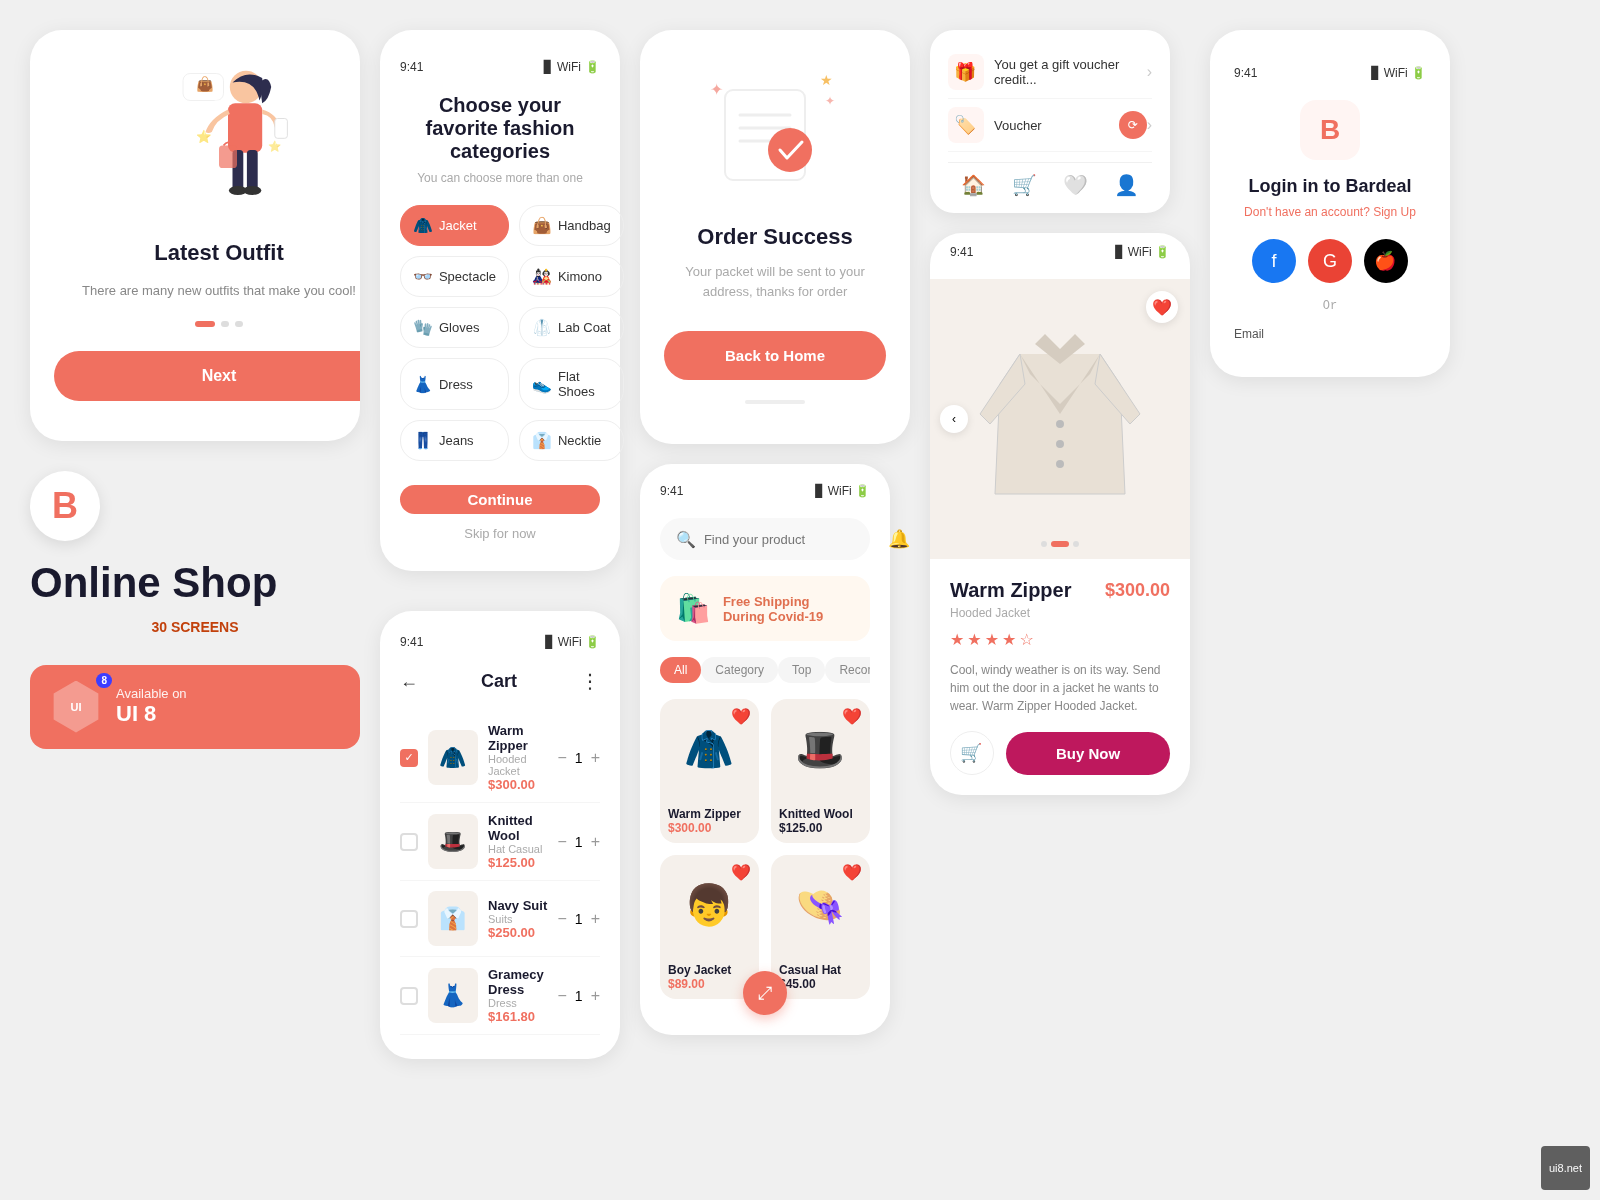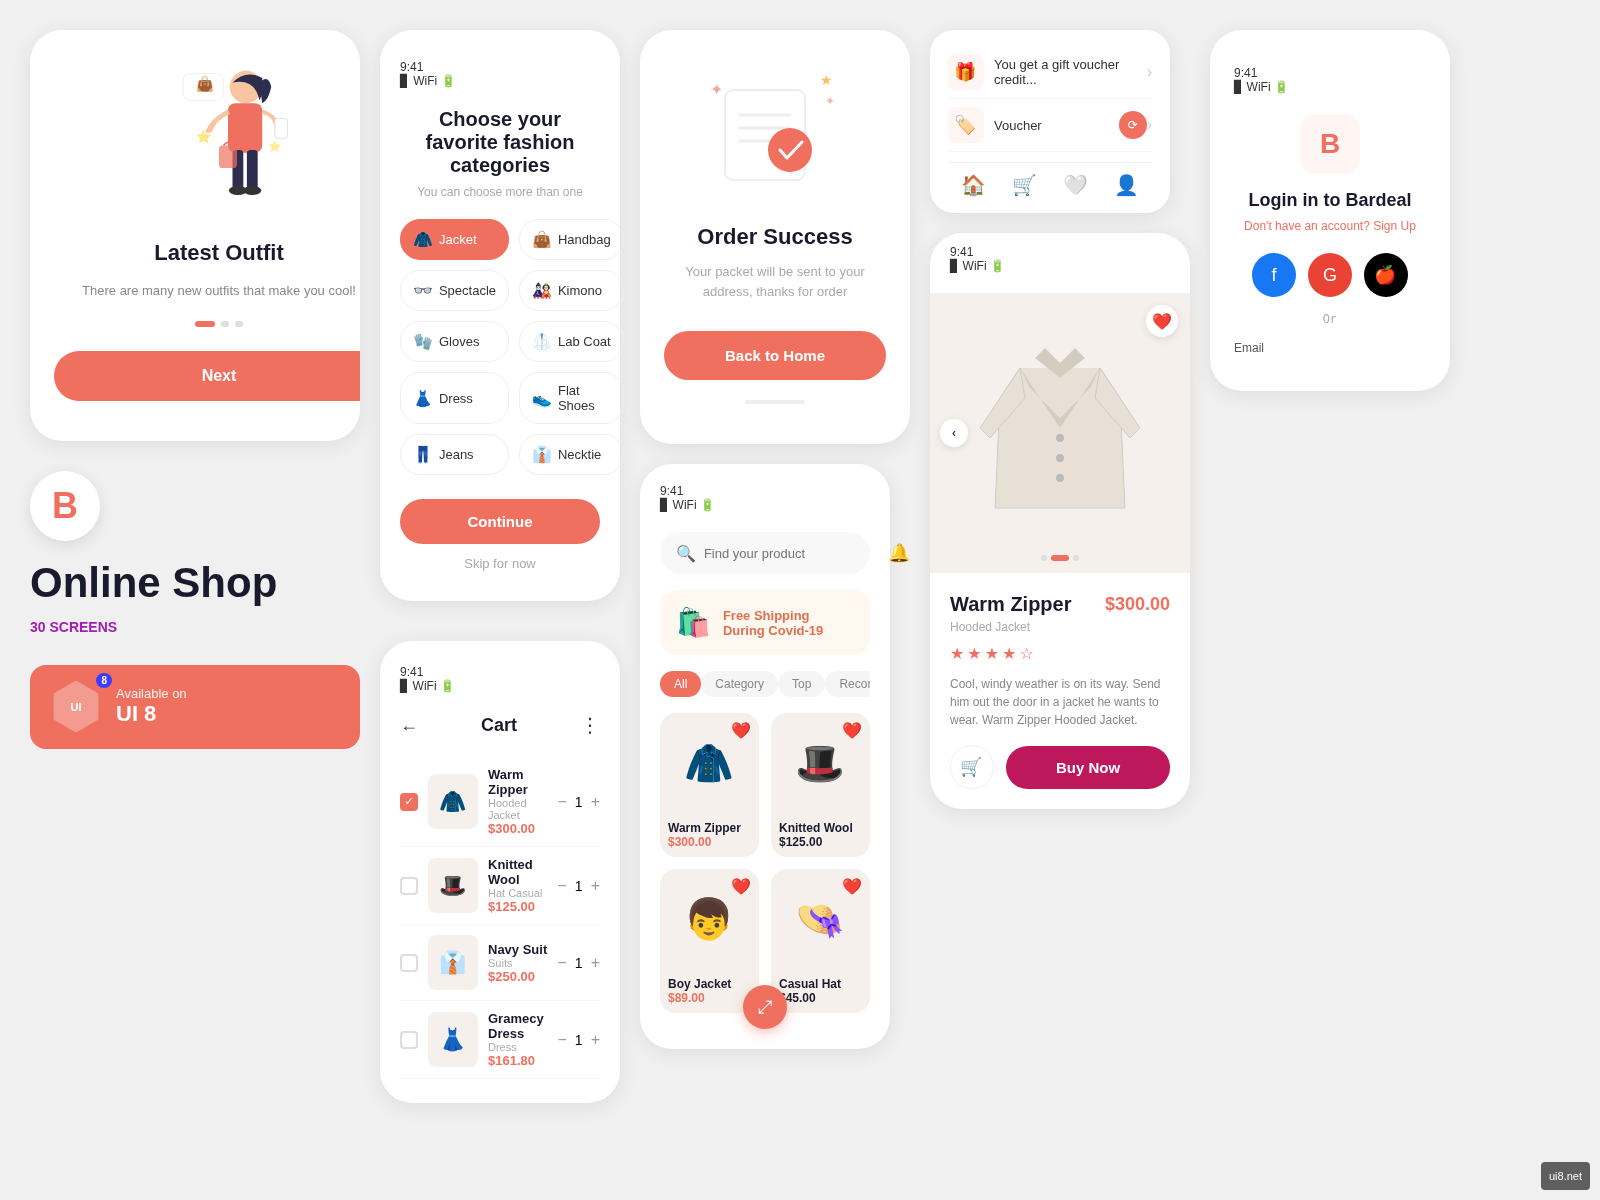--- a/index.html
+++ b/index.html
@@ -110,22 +110,23 @@
       line-height: 1.1;
     }
     .brand-subtitle {
       font-size: 42px;
       font-weight: 800;
       color: #1a1a2e;
     }
     .screens-label {
       font-size: 14px;
       font-weight: 600;
-      color: #a21caf;
+      color: #c2410c;
       margin-top: 4px;
+      text-align: center;
     }
 
     
     .ui8-badge {
       background: #f07060;
       border-radius: 16px;
       padding: 16px 20px;
       display: flex;
       align-items: center;
       gap: 14px;
@@ -140,25 +141,24 @@
     .categories-card {
       width: 240px;
       background: #fff;
       border-radius: 32px;
       padding: 30px 20px;
       box-shadow: 0 4px 20px rgba(0,0,0,0.08);
     }
     .status-bar {
       display: flex;
       justify-content: space-between;
-      align-items: flex-start;
+      align-items: center;
       margin-bottom: 20px;
       font-size: 12px;
       color: #333;
-      flex-direction: column;
     }
     .status-icons { display: flex; gap: 4px; align-items: center; }
     .categories-title {
       font-size: 20px;
       font-weight: 700;
       text-align: center;
       color: #1a1a2e;
       margin-bottom: 8px;
     }
     .categories-subtitle {
@@ -188,21 +188,21 @@
       background: #f07060;
       color: #fff;
       border-color: #f07060;
     }
     .cat-icon { font-size: 16px; }
     .btn-continue {
       background: #f07060;
       color: #fff;
       border: none;
       border-radius: 30px;
-      padding: 14px 0;
+      padding: 6px 0;
       width: 100%;
       font-size: 15px;
       font-weight: 600;
       cursor: pointer;
       margin-bottom: 12px;
     }
     .skip-text {
       text-align: center;
       color: #aaa;
       font-size: 13px;
@@ -598,21 +598,21 @@
     .col-5 { display: flex; flex-direction: column; gap: 20px; }
 
     
     .watermark {
       position: fixed;
       bottom: 10px;
       right: 10px;
       background: #222;
       color: #fff;
       font-size: 11px;
-      padding: 8px 8px;
+      padding: 16px 8px;
       border-radius: 4px;
       opacity: 0.7;
     }
   </style>
 </head>
 <body>
 
 <div class="main-container">
   <div class="columns-wrapper">
 

